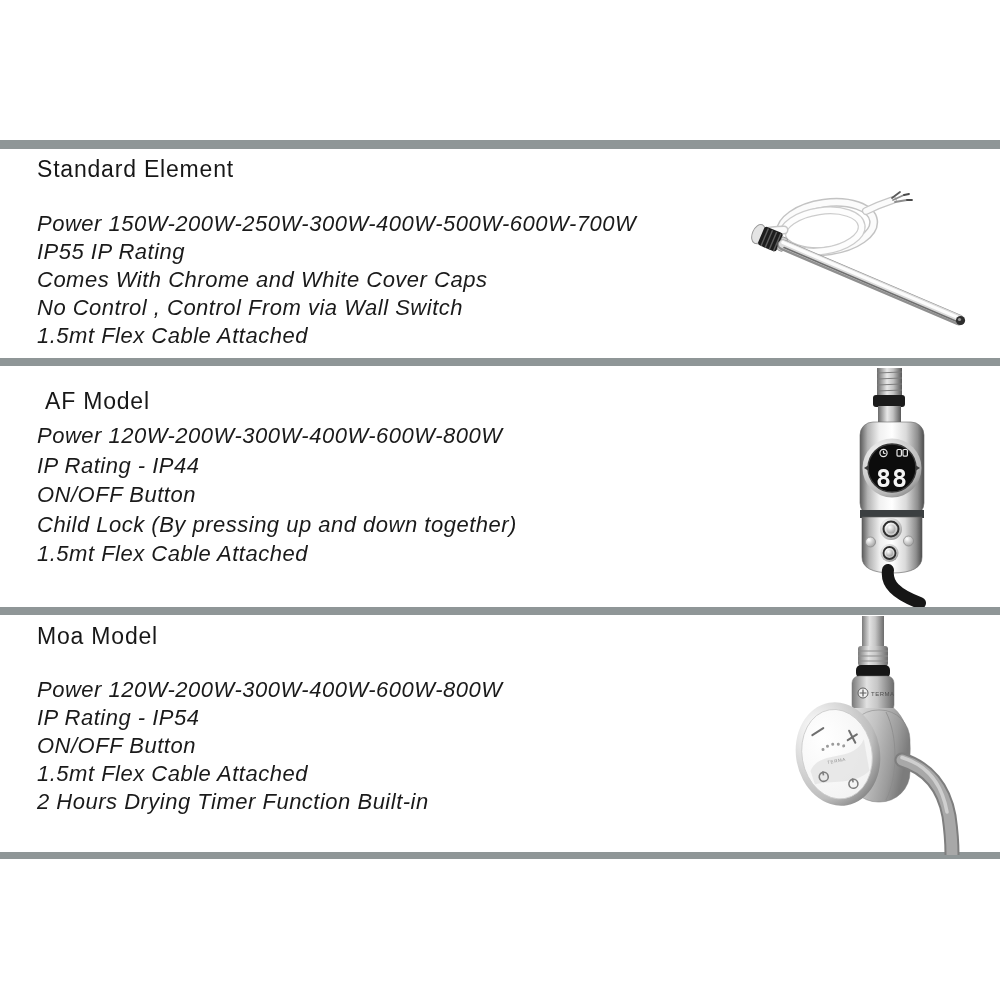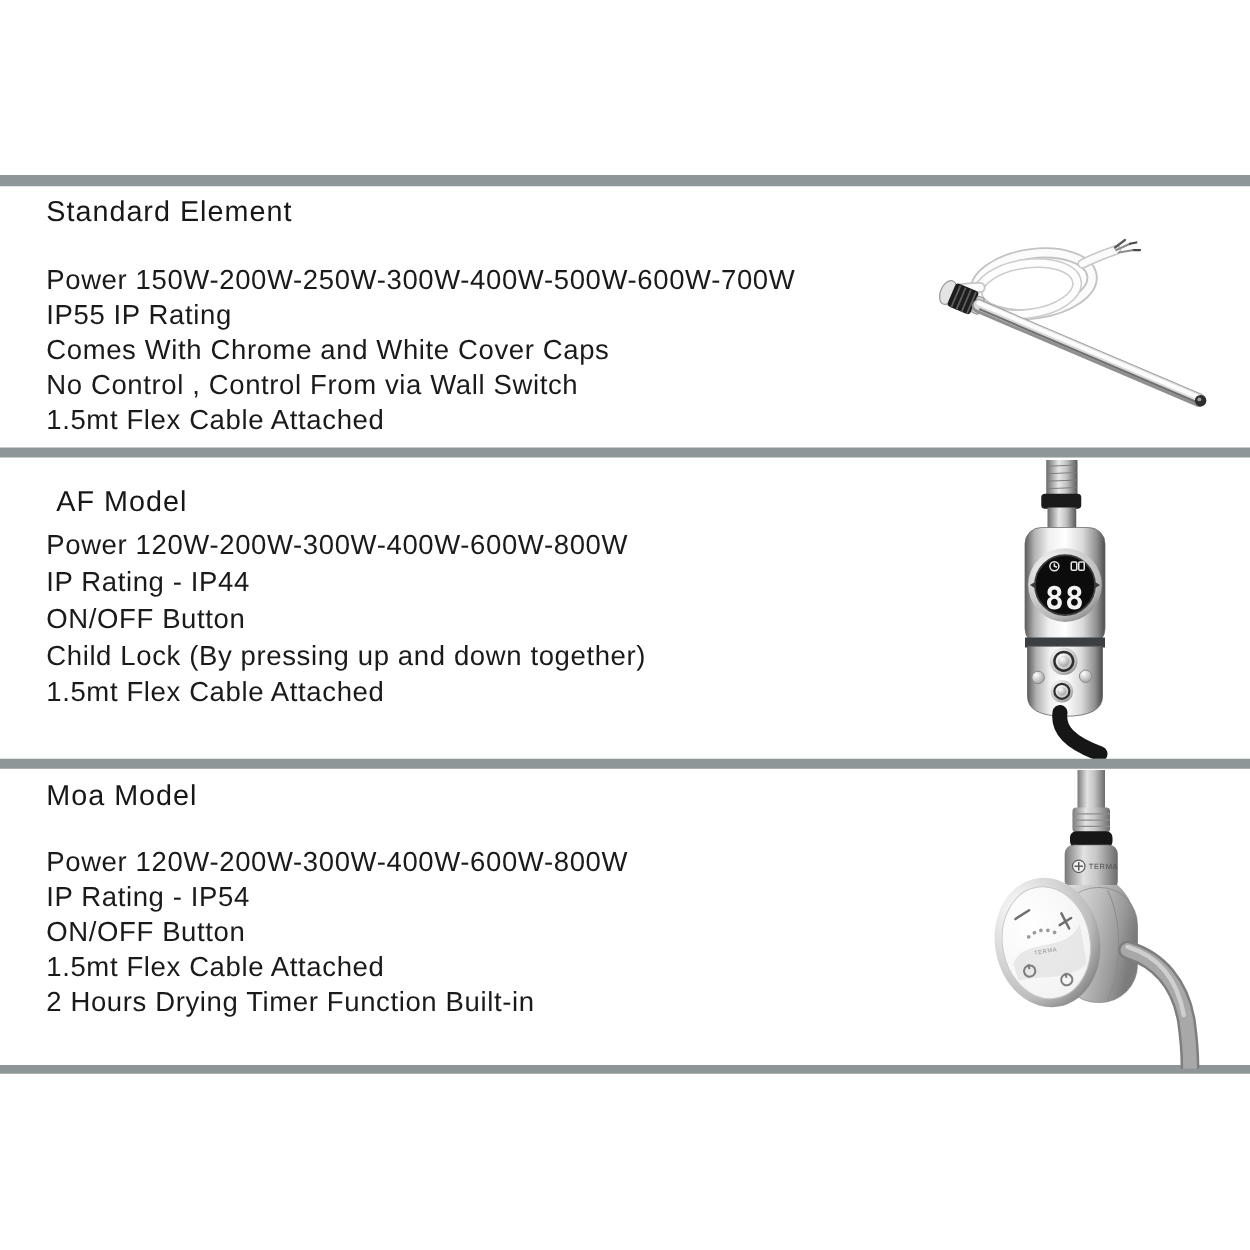--- a/index.html
+++ b/index.html
@@ -11,27 +11,27 @@
   .bar1{top:140px;height:9px;}
   .bar2{top:358px;height:8px;}
   .bar3{top:607px;height:8px;}
   .bar4{top:852px;height:7px;}
   .section-title{
     position:absolute;margin:0;font-size:23px;font-weight:400;letter-spacing:0.8px;color:#171717;
   }
   .t1{left:37px;top:156px;}
   .t2{left:45px;top:388px;}
   .t3{left:37px;top:623px;}
-  .lines{position:absolute;font-size:22px;letter-spacing:0.5px;color:#1a1a1a;}
+  .lines{position:absolute;font-size:22px;letter-spacing:0.5px;color:#1a1a1a;font-style:italic;}
   .l1{left:37px;top:210px;line-height:28px;}
   .l2{left:37px;top:421px;line-height:29.5px;}
   .l3{left:37px;top:676px;line-height:28px;}
   .product{position:absolute;margin:0;}
   .p1{left:700px;top:188px;}
-  .p2{left:808px;top:368px;}
+  .p2{left:848px;top:368px;}
   .p3{left:790px;top:616px;}
 </style>
 </head>
 <body>
 
 <div class="page">
 
   <div class="bar bar1"></div>
   <div class="bar bar2"></div>
   <div class="bar bar3"></div>

